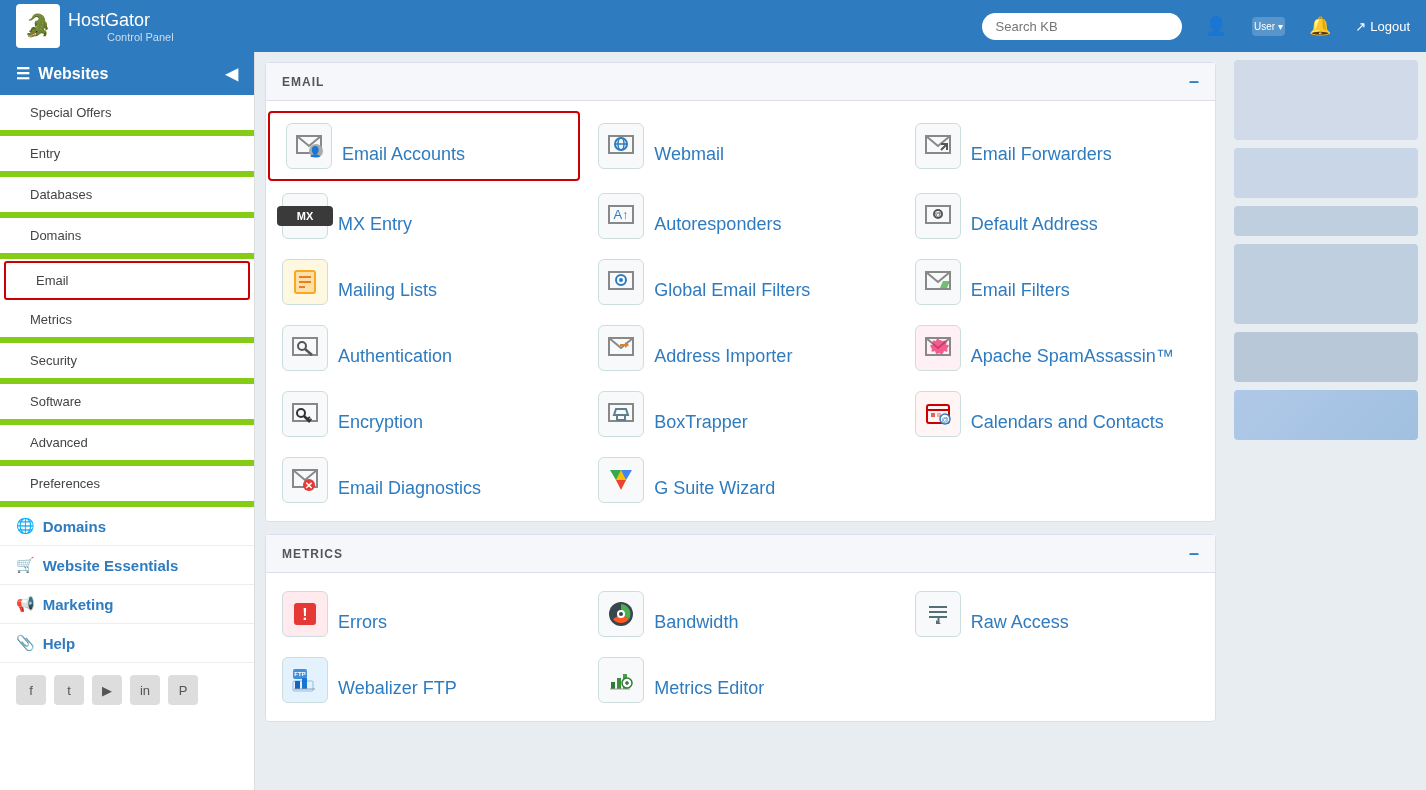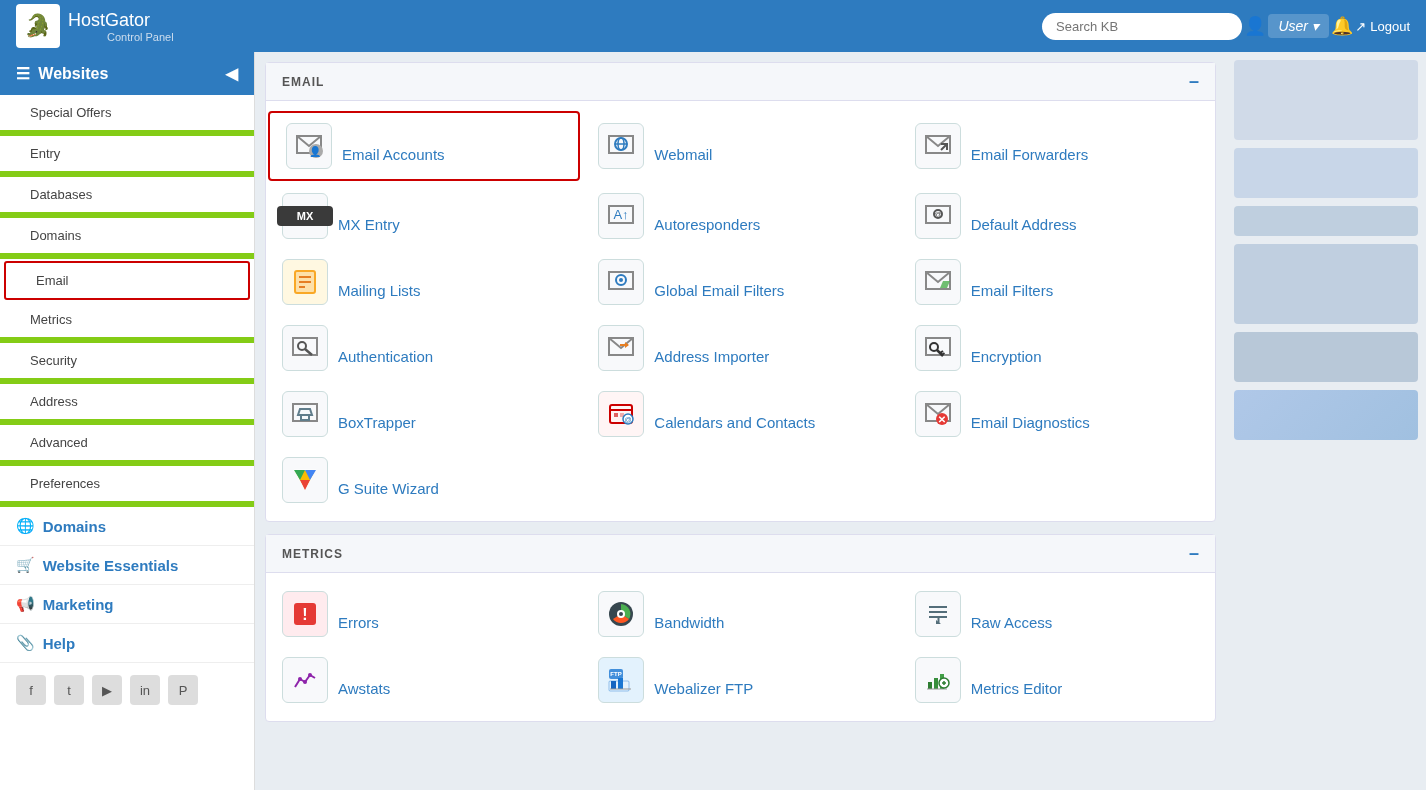--- a/index.html
+++ b/index.html
@@ -18,32 +18,32 @@
     .logo-img {
       width: 44px; height: 44px;
       background: #fff;
       border-radius: 4px;
       display: flex; align-items: center; justify-content: center;
       font-size: 22px;
     }
     .logo-text { color: #fff; }
     .logo-text .brand { font-size: 18px; font-weight: normal; color: #fff; }
     .logo-text .sub { font-size: 11px; color: #cde; margin-left: 39px; }
-    .topnav-right { display: flex; align-items: center; gap: 2px; }
+    .topnav-right { display: flex; align-items: center; gap: 24px; }
     .search-box {
       background: #fff;
       border: none;
       border-radius: 20px;
       padding: 6px 14px;
       width: 200px;
       font-size: 13px;
       outline: none;
     }
     .nav-icon { color: #fff; font-size: 18px; cursor: pointer; }
-    .nav-user { color: #fff; font-size: 14px; background: rgba(255,255,255,0.2); padding: 4px 10px; border-radius: 4px; cursor: pointer; font-style: italic; }
+    .nav-user { color: #fff; font-size: 10px; background: rgba(255,255,255,0.2); padding: 4px 2px; border-radius: 4px; cursor: pointer; }
     .nav-logout { color: #fff; font-size: 13px; cursor: pointer; display: flex; align-items: center; gap: 4px; }
 
     
     .layout { display: flex; flex: 1; overflow: hidden; }
 
     
     .sidebar {
       width: 255px;
       background: #fff;
       border-right: 1px solid #ddd;
@@ -170,21 +170,21 @@
     }
     .icon-box {
       width: 46px; height: 46px;
       border-radius: 6px;
       border: 1px solid #cdd;
       background: #f8f9fb;
       display: flex; align-items: center; justify-content: center;
       font-size: 22px;
       flex-shrink: 0;
     }
-    .icon-label { color: #2e7bbf; font-size: 15px; margin-top: 16px; }
+    .icon-label { color: #2e7bbf; font-size: 18px; margin-top: 16px; }
   </style>
 </head>
 <body>
 
 <nav class="topnav">
   <div class="logo-area">
     <div class="logo-img">🐊</div>
     <div class="logo-text">
       <div class="brand">HostGator</div>
       <div class="sub">Control Panel</div>
@@ -210,21 +210,21 @@
       <span>Websites</span>
       <span class="sidebar-toggle">◀</span>
     </div>
     <div class="sidebar-item sub">Special Offers</div>
     <div class="sidebar-item sub">Entry</div>
     <div class="sidebar-item sub">Databases</div>
     <div class="sidebar-item sub">Domains</div>
     <div class="sidebar-item sub active">Email</div>
     <div class="sidebar-item sub">Metrics</div>
     <div class="sidebar-item sub">Security</div>
-    <div class="sidebar-item sub">Address</div>
+    <div class="sidebar-item sub">Software</div>
     <div class="sidebar-item sub">Advanced</div>
     <div class="sidebar-item sub">Preferences</div>
     <div class="sidebar-section">
       <span>🌐</span>
       <span>Domains</span>
     </div>
     <div class="sidebar-section">
       <span>🛒</span>
       <span>Website Essentials</span>
     </div>
@@ -370,20 +370,30 @@
               <svg width="30" height="30" viewBox="0 0 30 30">
                 <polygon points="3,5 27,5 27,22 3,22" fill="none" stroke="#888" stroke-width="2"></polygon>
                 <polyline points="3,5 15,15 27,5" fill="none" stroke="#888" stroke-width="2"></polyline>
                 <line x1="14" y1="12" x2="22" y2="12" stroke="#e67e22" stroke-width="2"></line>
                 <polygon points="19,9 23,12 19,15" fill="#e67e22"></polygon>
               </svg>
             </div>
             <span class="icon-label">Address Importer</span>
           </div>
 
+          <div class="icon-item">
+            <div class="icon-box" style="background:#fff0f5;">
+              <svg width="30" height="30" viewBox="0 0 30 30">
+                <polygon points="3,5 27,5 27,22 3,22" fill="none" stroke="#888" stroke-width="2"></polygon>
+                <polyline points="3,5 15,15 27,5" fill="none" stroke="#888" stroke-width="2"></polyline>
+                <path d="M20,8 Q25,6 23,12 Q28,11 24,16 Q26,20 21,18 Q20,23 16,20 Q13,23 12,18 Q7,20 9,16 Q5,11 10,12 Q8,6 13,8 Q14,4 16.5,7 Z" fill="#e91e63" opacity="0.7"></path>
+              </svg>
+            </div>
+            <span class="icon-label">Apache SpamAssassin™</span>
+          </div>
 
           <div class="icon-item">
             <div class="icon-box">
               <svg width="30" height="30" viewBox="0 0 30 30">
                 <polygon points="3,5 27,5 27,22 3,22" fill="none" stroke="#888" stroke-width="2"></polygon>
                 <circle cx="11" cy="14" r="4" fill="none" stroke="#333" stroke-width="2"></circle>
                 <line x1="14" y1="17" x2="20" y2="23" stroke="#333" stroke-width="2.5"></line>
                 <line x1="17" y1="20" x2="20" y2="18" stroke="#333" stroke-width="2"></line>
                 <line x1="18.5" y1="22" x2="21.5" y2="20" stroke="#333" stroke-width="2"></line>
               </svg>
@@ -481,31 +491,20 @@
                 <line x1="6" y1="8" x2="24" y2="8" stroke="#546e7a" stroke-width="2"></line>
                 <line x1="6" y1="13" x2="24" y2="13" stroke="#546e7a" stroke-width="2"></line>
                 <line x1="6" y1="18" x2="24" y2="18" stroke="#546e7a" stroke-width="2"></line>
                 <polygon points="13,21 18,25 13,25" fill="#546e7a"></polygon>
                 <line x1="15.5" y1="18" x2="15.5" y2="25" stroke="#546e7a" stroke-width="2"></line>
               </svg>
             </div>
             <span class="icon-label">Raw Access</span>
           </div>
 
-          <div class="icon-item">
-            <div class="icon-box">
-              <svg width="30" height="30" viewBox="0 0 30 30">
-                <polyline points="5,22 10,14 15,17 20,10 25,13" fill="none" stroke="#8e24aa" stroke-width="2"></polyline>
-                <circle cx="10" cy="14" r="2" fill="#8e24aa"></circle>
-                <circle cx="15" cy="17" r="2" fill="#8e24aa"></circle>
-                <circle cx="20" cy="10" r="2" fill="#8e24aa"></circle>
-              </svg>
-            </div>
-            <span class="icon-label">Awstats</span>
-          </div>
 
 
           <div class="icon-item">
             <div class="icon-box" style="background:#e3f2fd;">
               <svg width="30" height="30" viewBox="0 0 30 30">
                 <rect x="3" y="4" width="14" height="10" rx="2" fill="#1976d2" opacity="0.8"></rect>
                 <rect x="5" y="16" width="5" height="8" fill="#1565c0"></rect>
                 <rect x="12" y="13" width="5" height="11" fill="#1976d2"></rect>
                 <rect x="3" y="16" width="20" height="10" rx="1" fill="none" stroke="#1976d2" stroke-width="1" opacity="0.4"></rect>
                 <text x="10" y="11" text-anchor="middle" font-size="6" fill="#fff" font-weight="bold">FTP</text>

